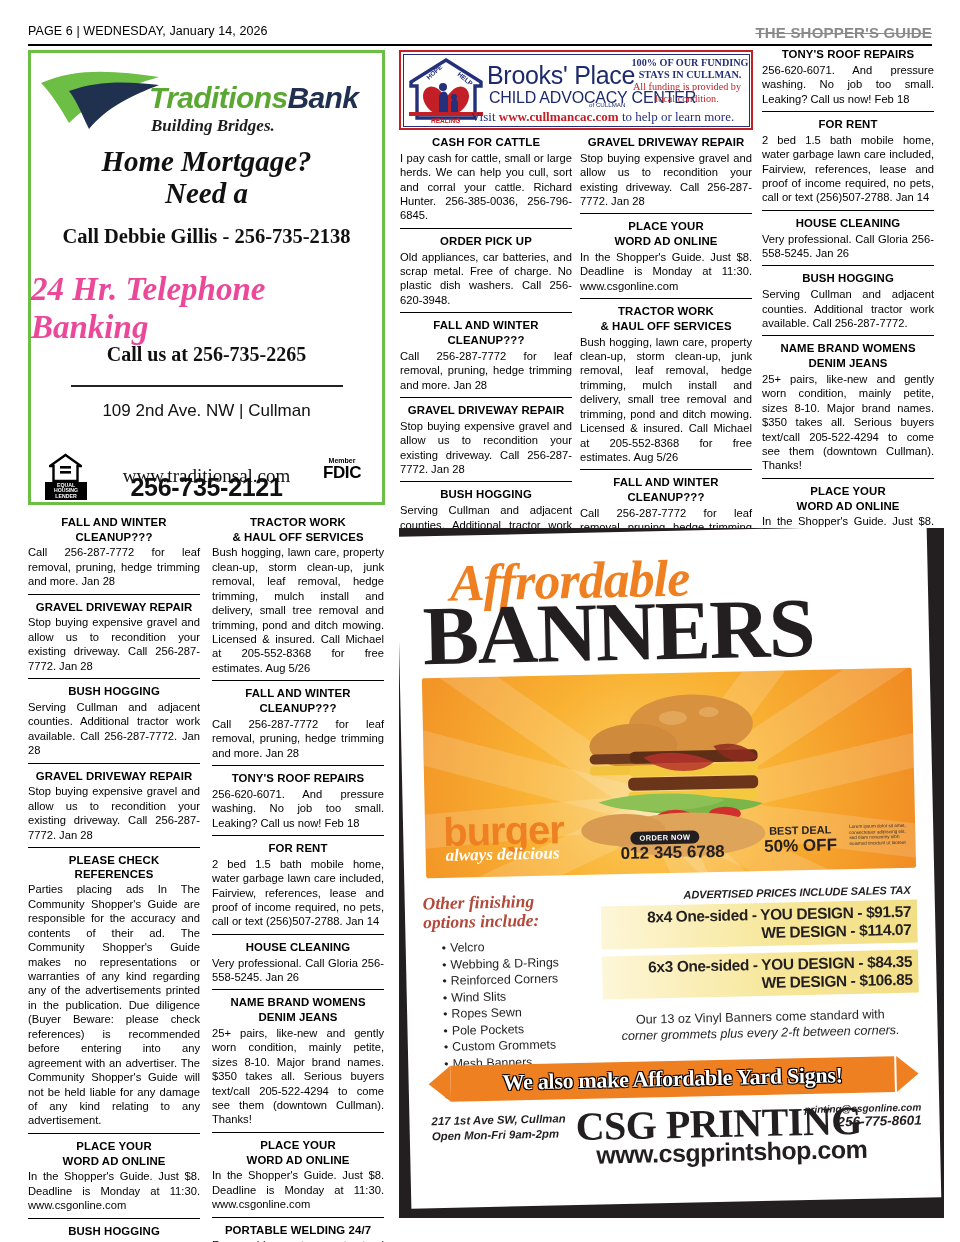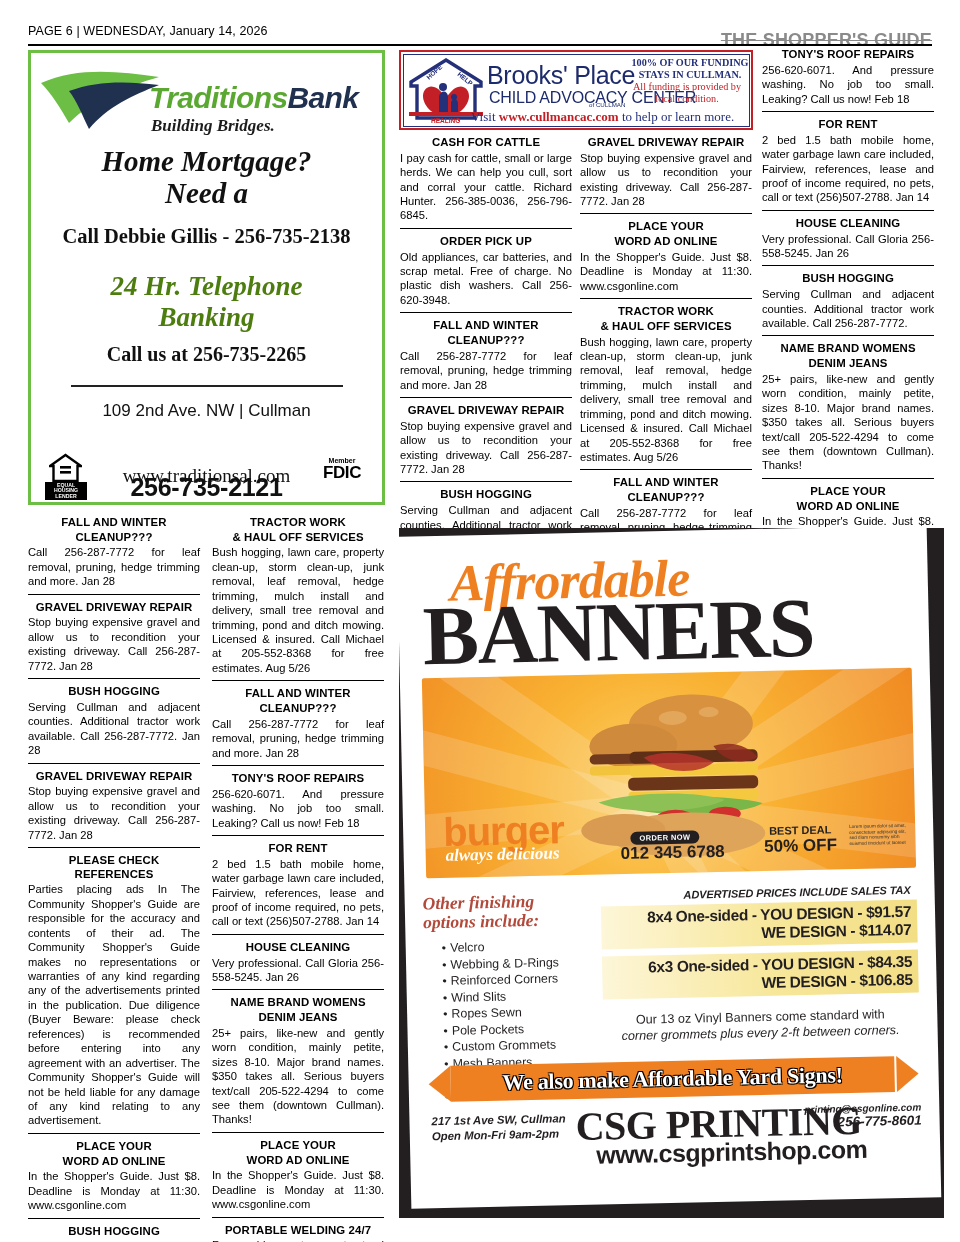--- a/index.html
+++ b/index.html
@@ -5,21 +5,21 @@
   html,body{margin:0;padding:0;background:#fff;}
   body{
     width:960px;height:1242px;overflow:hidden;position:relative;
     font-family:"Liberation Sans",sans-serif;color:#000;
   }
   .page{position:absolute;inset:0;}
 
   
   .masthead{position:absolute;left:28px;top:24px;width:904px;height:22px;}
   .mh-left{position:absolute;left:0;top:0;font-size:12.5px;letter-spacing:.1px;white-space:nowrap;}
-  .mh-right{position:absolute;right:0;top:6px;font-size:18px;font-weight:bold;white-space:nowrap;
+  .mh-right{position:absolute;right:0;top:0;font-size:15px;font-weight:bold;white-space:nowrap;
             letter-spacing:.2px;color:#8a8a8a;text-decoration:line-through;}
   .mh-rule{position:absolute;left:28px;top:44px;width:904px;height:2px;background:#000;}
 
   
   .col{position:absolute;font-size:11.2px;line-height:1.28;}
   .ad{margin:0 0 0 0;}
   .ad h3{
     margin:0;padding:0 0 1px 0;font-size:11.4px;font-weight:bold;text-align:center;
     letter-spacing:.1px;line-height:1.2;
   }
@@ -49,23 +49,23 @@
   .tb-need{
     position:absolute;left:0;right:0;top:92px;text-align:center;
     font-family:"Liberation Serif",serif;font-weight:bold;font-style:italic;
     font-size:29px;line-height:1.12;color:#111;
   }
   .tb-call1{
     position:absolute;left:0;right:0;top:172px;text-align:center;
     font-family:"Liberation Serif",serif;font-weight:bold;font-size:20.5px;color:#111;
   }
   .tb-24{
-    position:absolute;left:0;right:0;top:218px;text-align:center;
+    position:absolute;left:0;right:0;top:218px;
     font-family:"Liberation Serif",serif;font-weight:bold;font-style:italic;
-    font-size:27px;line-height:1.14;color:#4d7c0f;
+    font-size:33px;line-height:1.14;color:#ec4899;
   }
   .tb-call2{
     position:absolute;left:0;right:0;top:290px;text-align:center;
     font-family:"Liberation Serif",serif;font-weight:bold;font-size:20px;color:#111;
   }
   .tb-rule{position:absolute;left:40px;top:332px;width:272px;height:2px;background:#222;}
   .tb-addr{
     position:absolute;left:0;right:0;top:348px;text-align:center;
     font-size:17px;font-weight:normal;color:#111;
   }

